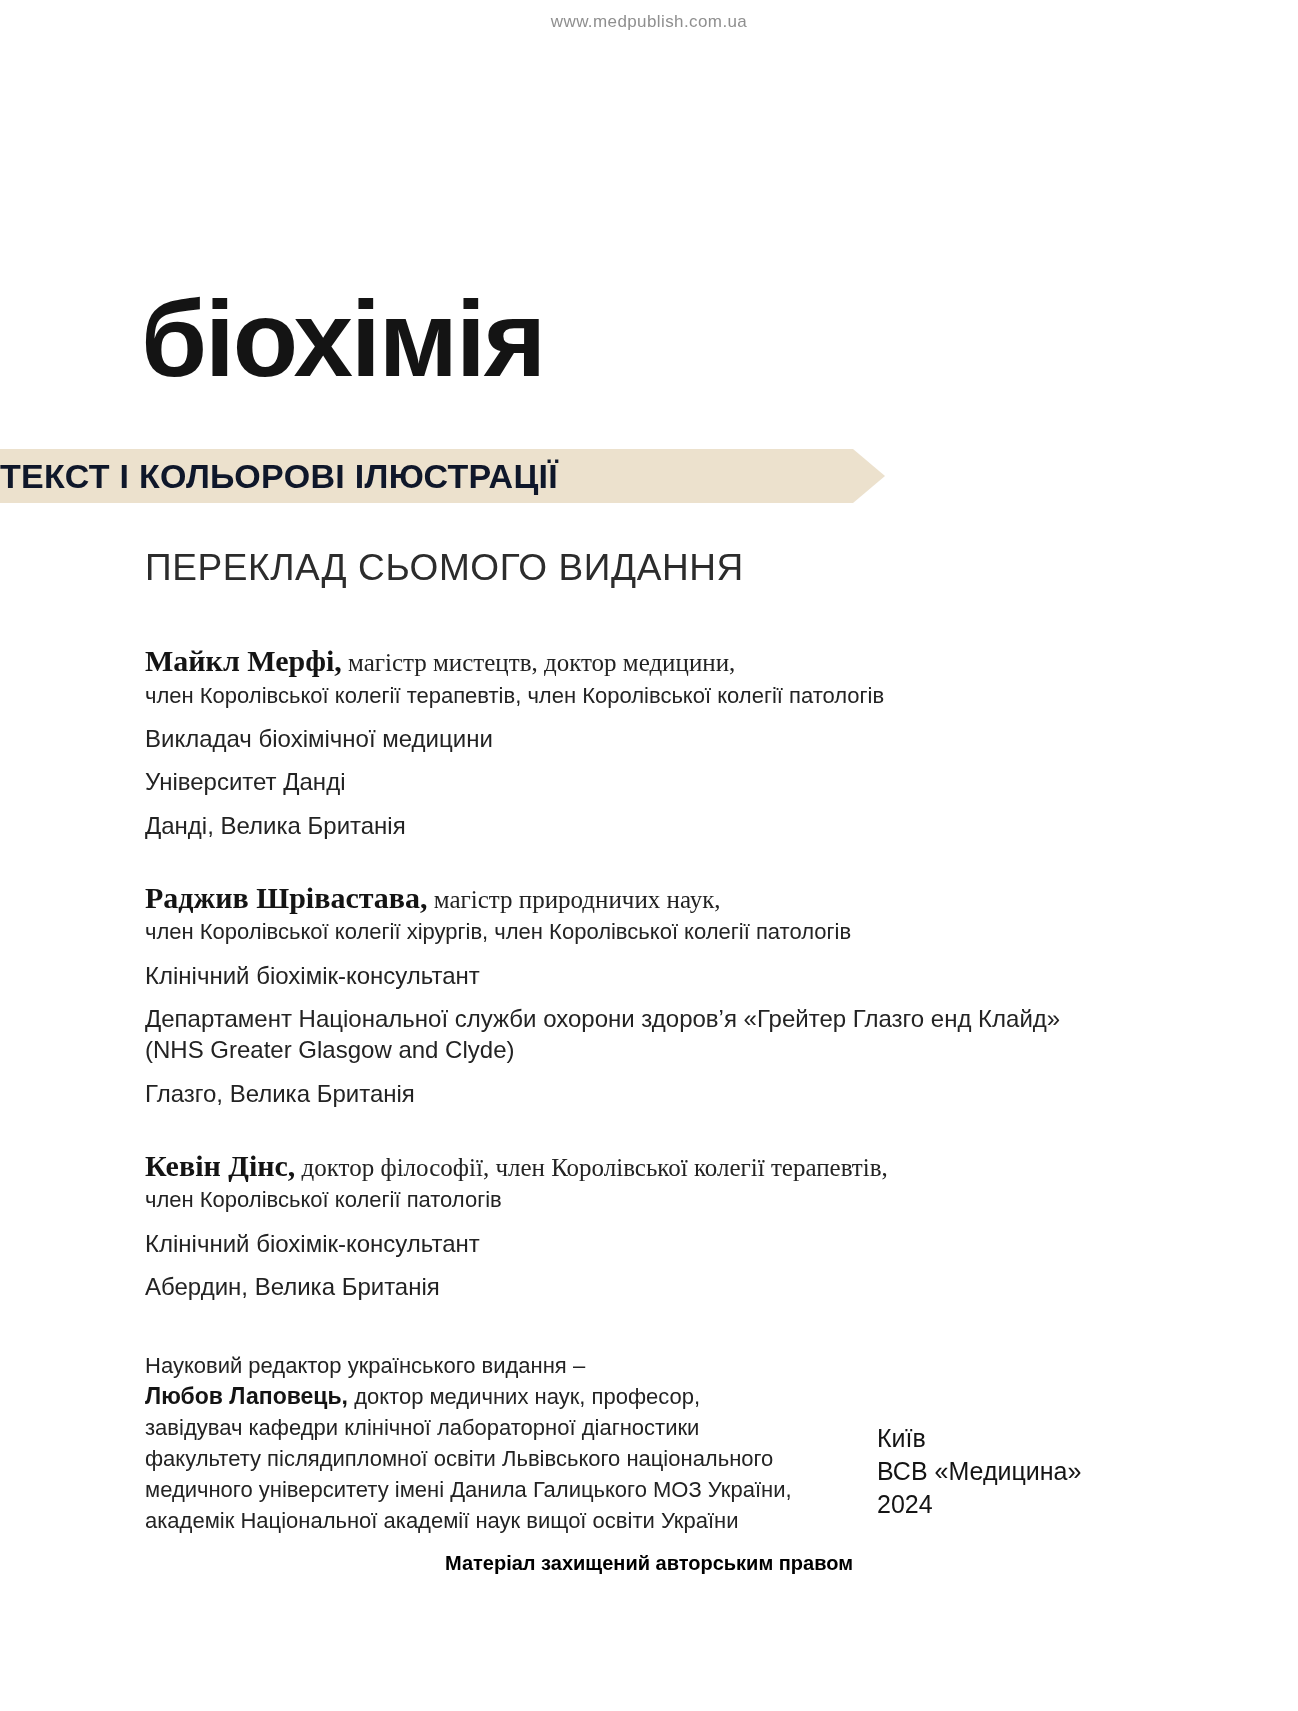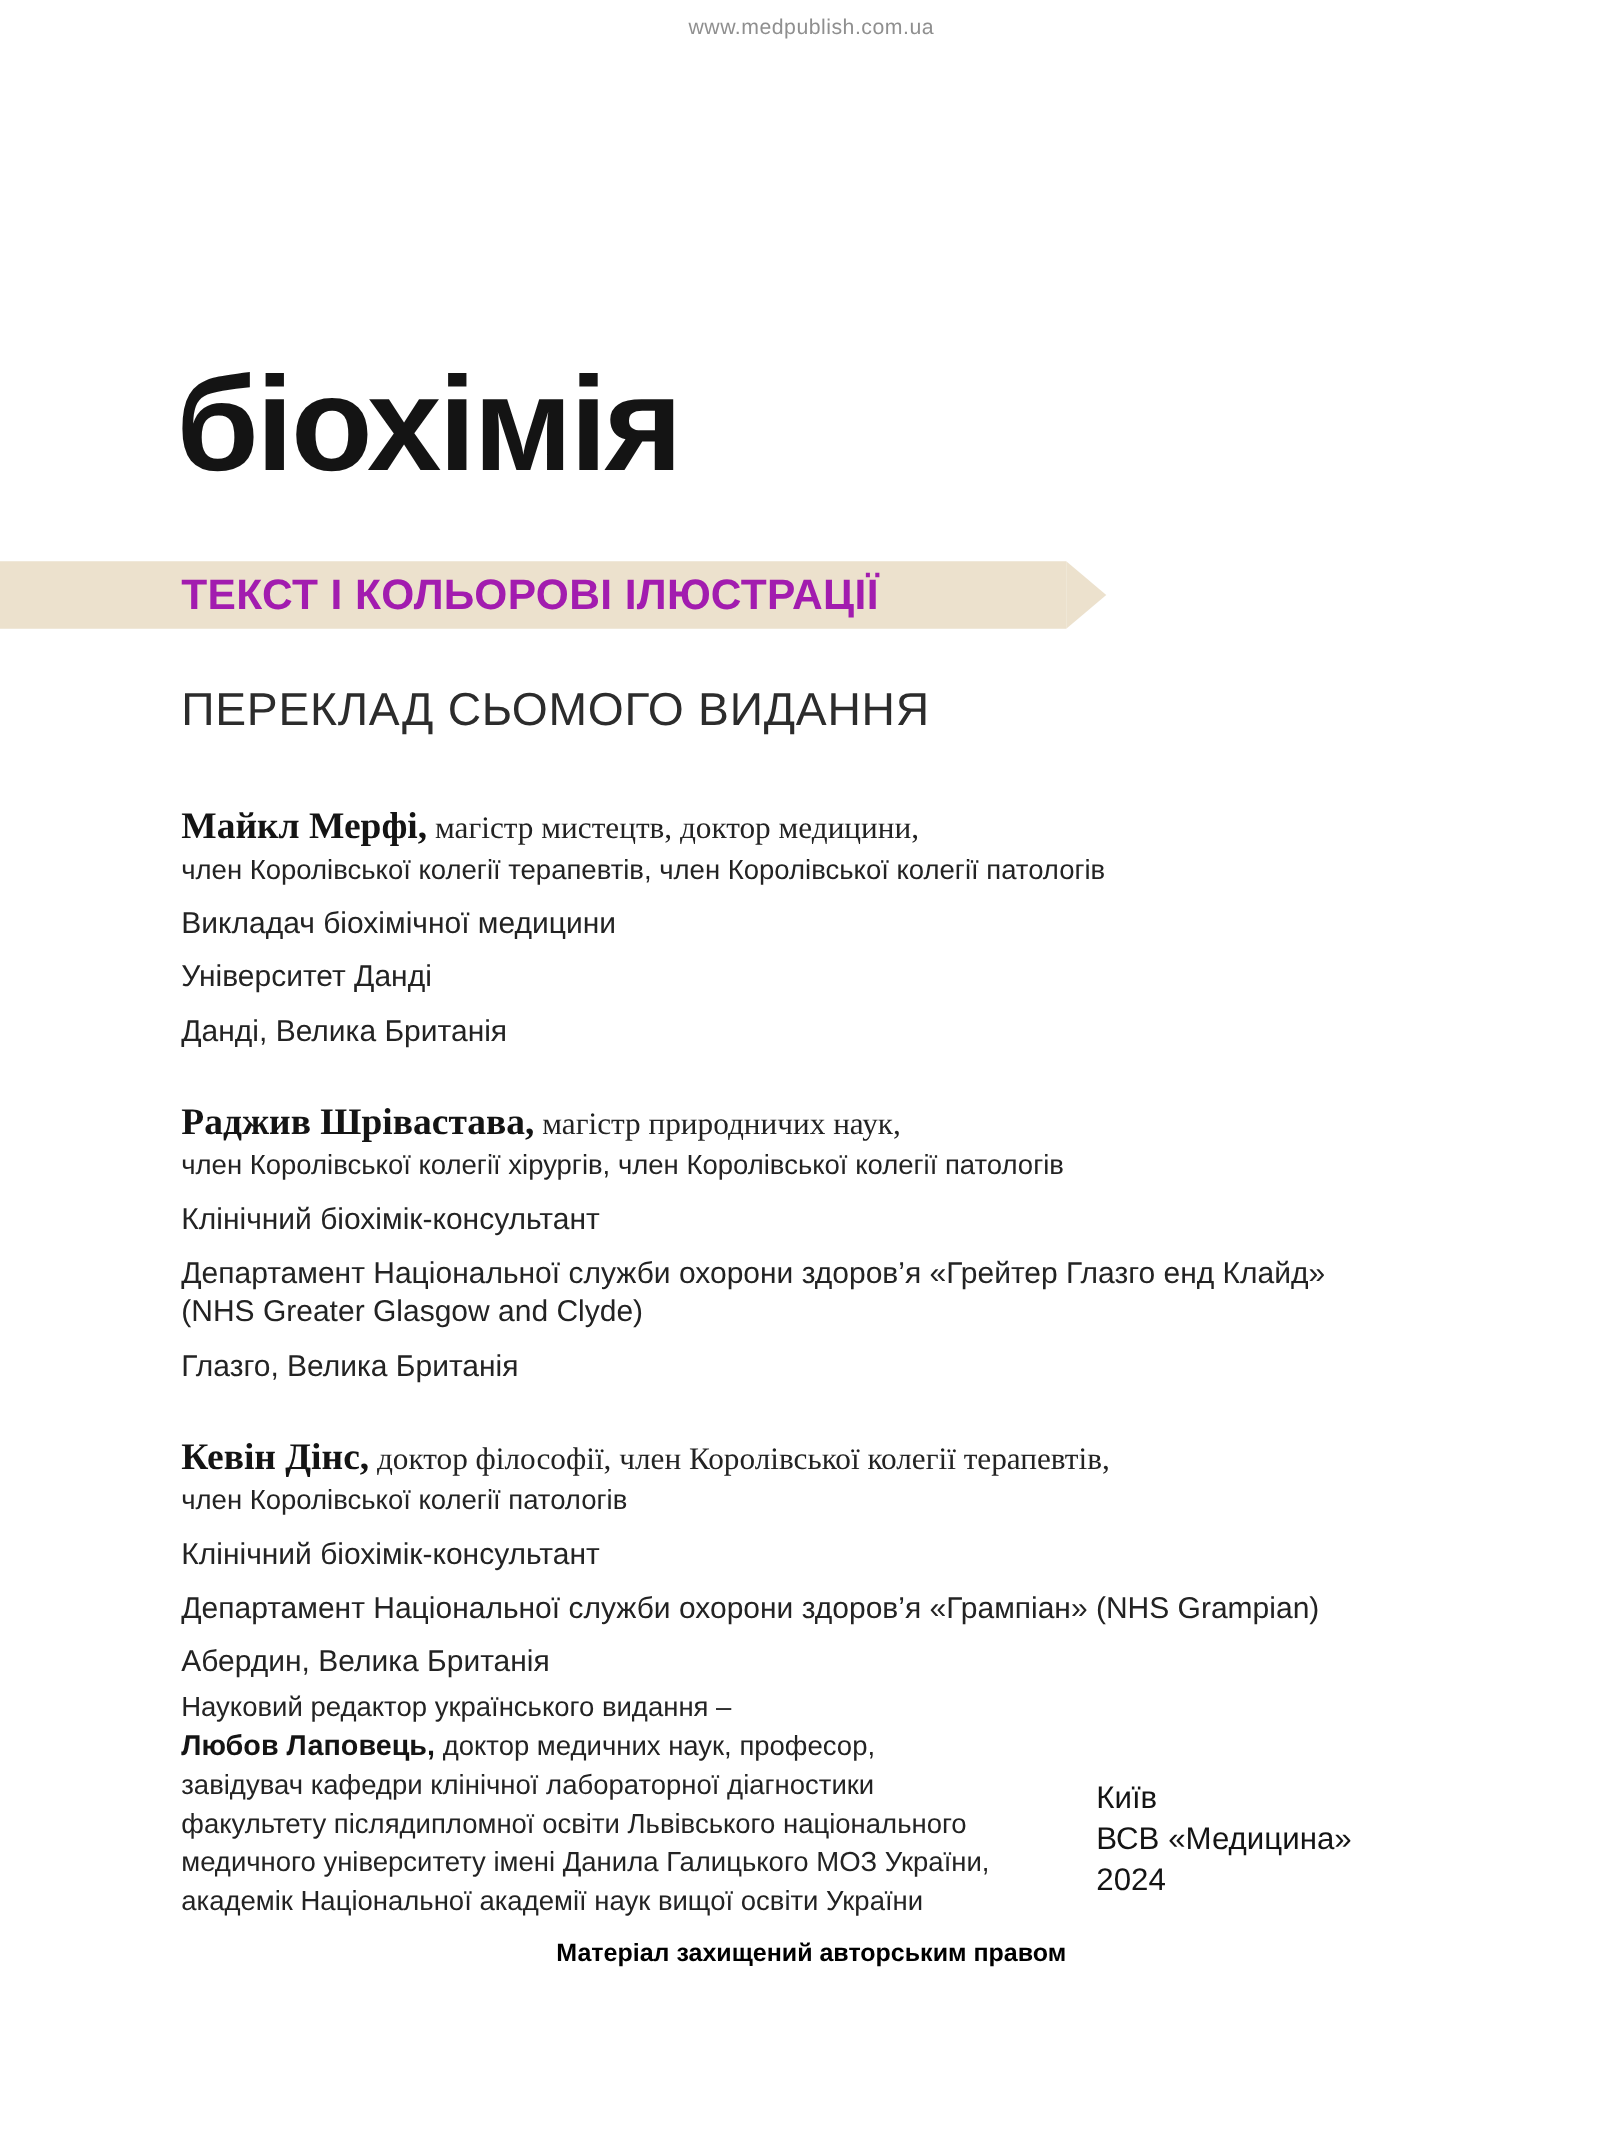--- a/index.html
+++ b/index.html
@@ -36,25 +36,24 @@
   .banner::after {
     content:"";
     position:absolute; right:-32px; top:0;
     width:0; height:0;
     border-top:27px solid transparent;
     border-bottom:27px solid transparent;
     border-left:32px solid #ece1cd;
   }
   .banner-text {
     display:block;
-    padding-left:145px;
     line-height:54px;
     font-size:34px; font-weight:bold;
     letter-spacing:.3px;
-    color:#a21caf;
+    color:#0f172a;
     white-space:nowrap;
   }
 
   .edition {
     position:absolute; left:145px; top:547px;
     font-size:37px; font-weight:normal;
     letter-spacing:.6px;
     color:#2c2c2c;
     white-space:nowrap;
   }
@@ -126,21 +125,20 @@
       <p class="author-line">Глазго, Велика Британія</p>
     </div>
 
     <div class="author">
       <p class="author-head">
         <span class="author-name">Кевін Дінс,</span>
         <span class="author-degrees">доктор філософії, член Королівської колегії терапевтів,</span>
       </p>
       <p class="author-head2">член Королівської колегії патологів</p>
       <p class="author-line">Клінічний біохімік-консультант</p>
-      <p class="author-line">Департамент Національної служби охорони здоров’я «Грампіан» (NHS Grampian)</p>
       <p class="author-line">Абердин, Велика Британія</p>
     </div>
 
   </div>
 
   <div class="editor">
     <p class="editor-intro">Науковий редактор українського видання –</p>
     <p class="editor-body"><span class="b">Любов Лаповець,</span> <span>доктор медичних наук, професор, завідувач кафедри клінічної лабораторної діагностики факультету післядипломної освіти Львівського національного медичного університету імені Данила Галицького МОЗ України, академік Національної академії наук вищої освіти України</span></p>
   </div>
 

